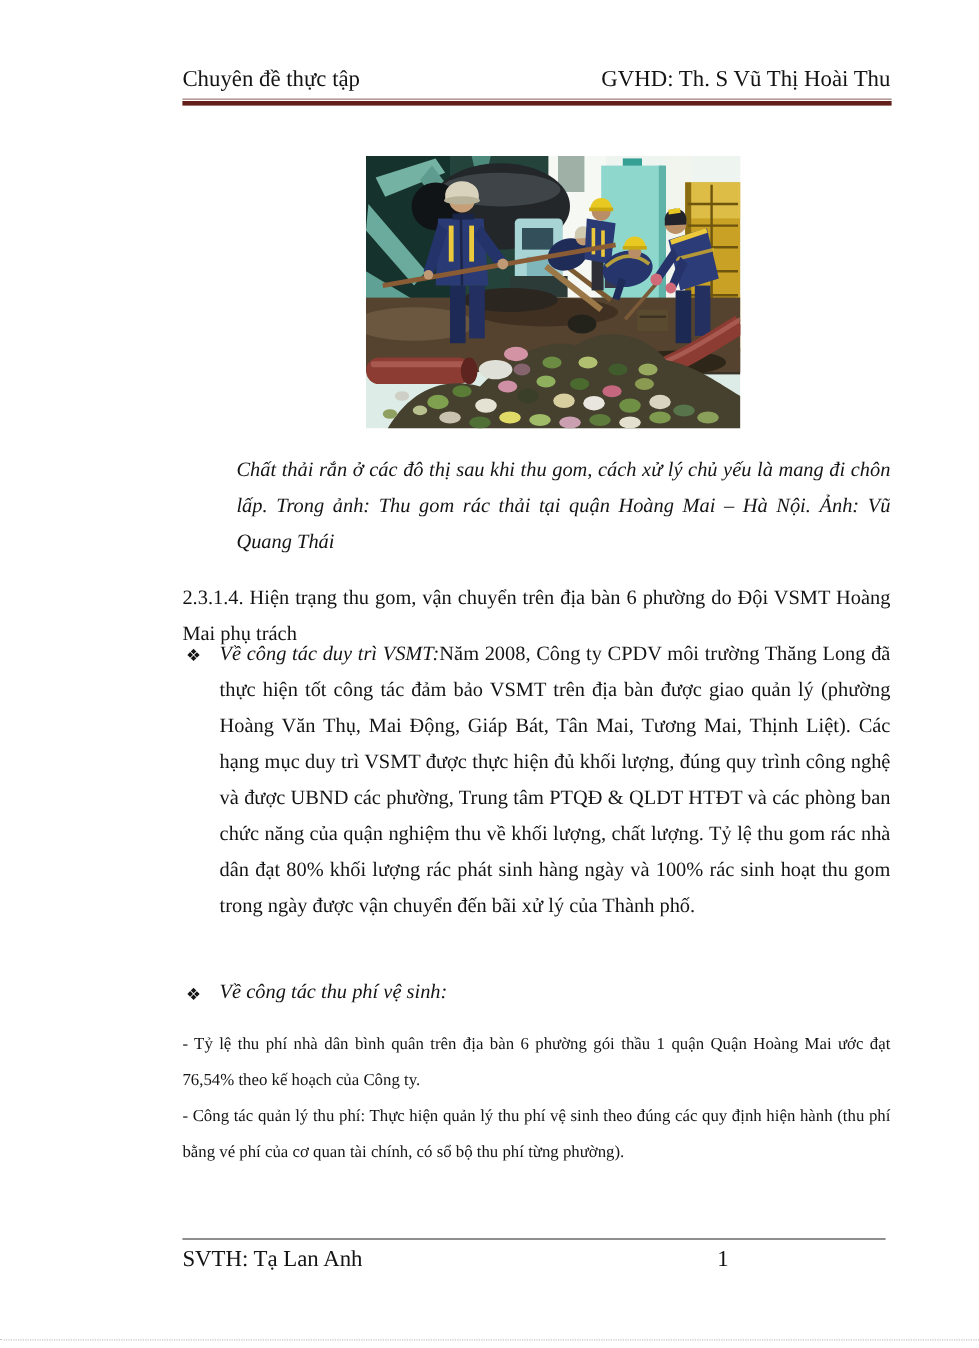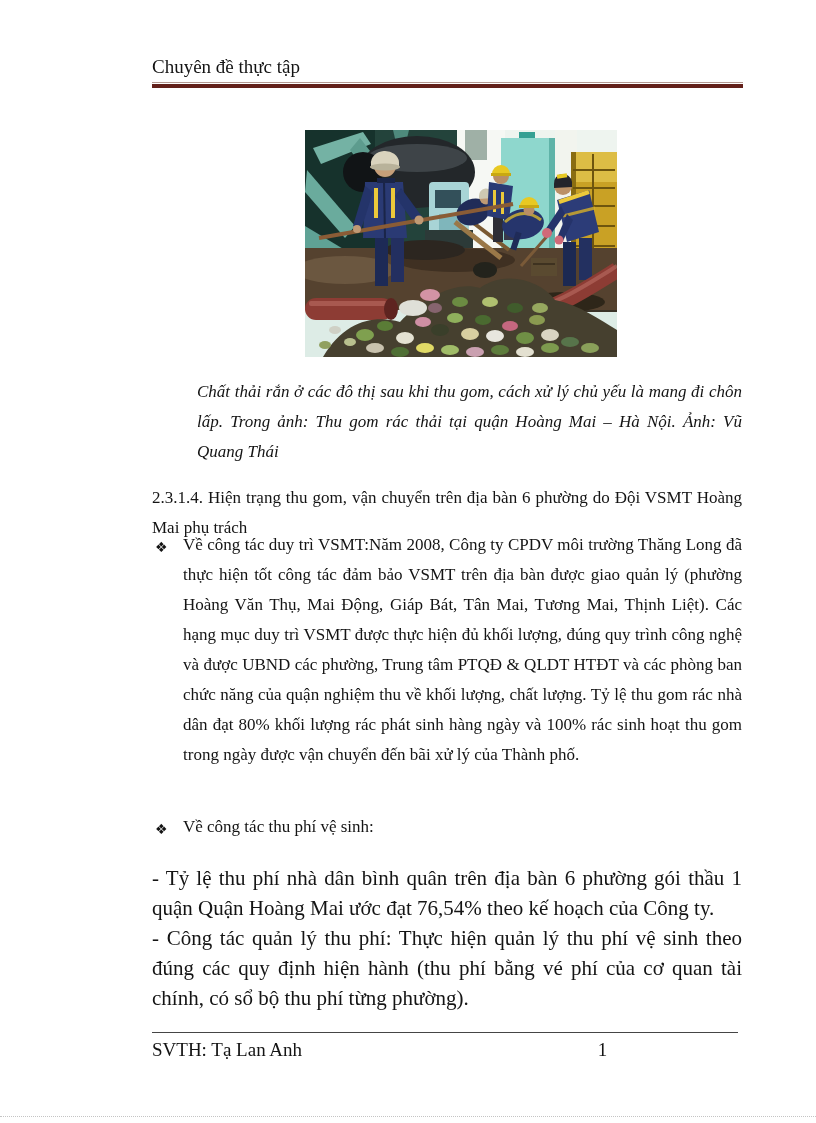--- a/index.html
+++ b/index.html
@@ -27,39 +27,40 @@
   .bullet-para{
     left:152px;width:590px;font-size:17px;line-height:30px;text-align:justify;
     padding-left:31px;box-sizing:border-box;
   }
   .bullet-para .bullet{
     position:absolute;left:3px;top:2px;
     font-family:"DejaVu Sans",sans-serif;font-size:14px;
   }
   .b1{top:530px;}
   .b2{top:812px;}
-  .plain{left:152px;width:590px;font-size:21px;line-height:30px;text-align:justify;}
+  .plain{left:152px;width:590px;font-size:14px;line-height:30px;text-align:justify;}
   .p1{top:842px;}
   .p2{top:902px;}
-  .lead-italic{}
+  .lead-italic{font-style:italic;}
   .footer-rule{top:1032px;left:152px;width:586px;border-top:1px solid #454545;}
   .page-footer{
     top:1038px;left:152px;width:586px;
     display:flex;align-items:flex-end;font-size:19px;line-height:24px;
   }
   .page-footer .fl{flex:1;text-align:left;}
   .page-footer .fc{flex:1;text-align:center;}
   .page-footer .fr{flex:1;text-align:right;padding-right:8px;box-sizing:border-box;}
   .bottom-dotted{top:1116px;left:0;width:816px;border-top:1px dotted #c4c4c4;}
 </style>
 </head>
 <body>
 
 <div class="abs page-header">
   <span>Chuyên đề thực tập</span>
+  <span>GVHD: Th. S Vũ Thị Hoài Thu</span>
 </div>
 <div class="abs header-rule"></div>
 
 <div class="abs photo-wrap">
   <svg width="312" height="227" viewBox="0 0 312 227" xmlns="http://www.w3.org/2000/svg">
 
     <g>
       <rect x="0" y="0" width="312" height="227" fill="#ddece6"></rect>
       <rect x="148" y="0" width="164" height="168" fill="#eef4ef"></rect>
       <rect x="150" y="0" width="50" height="165" fill="#f6f8f4"></rect>

